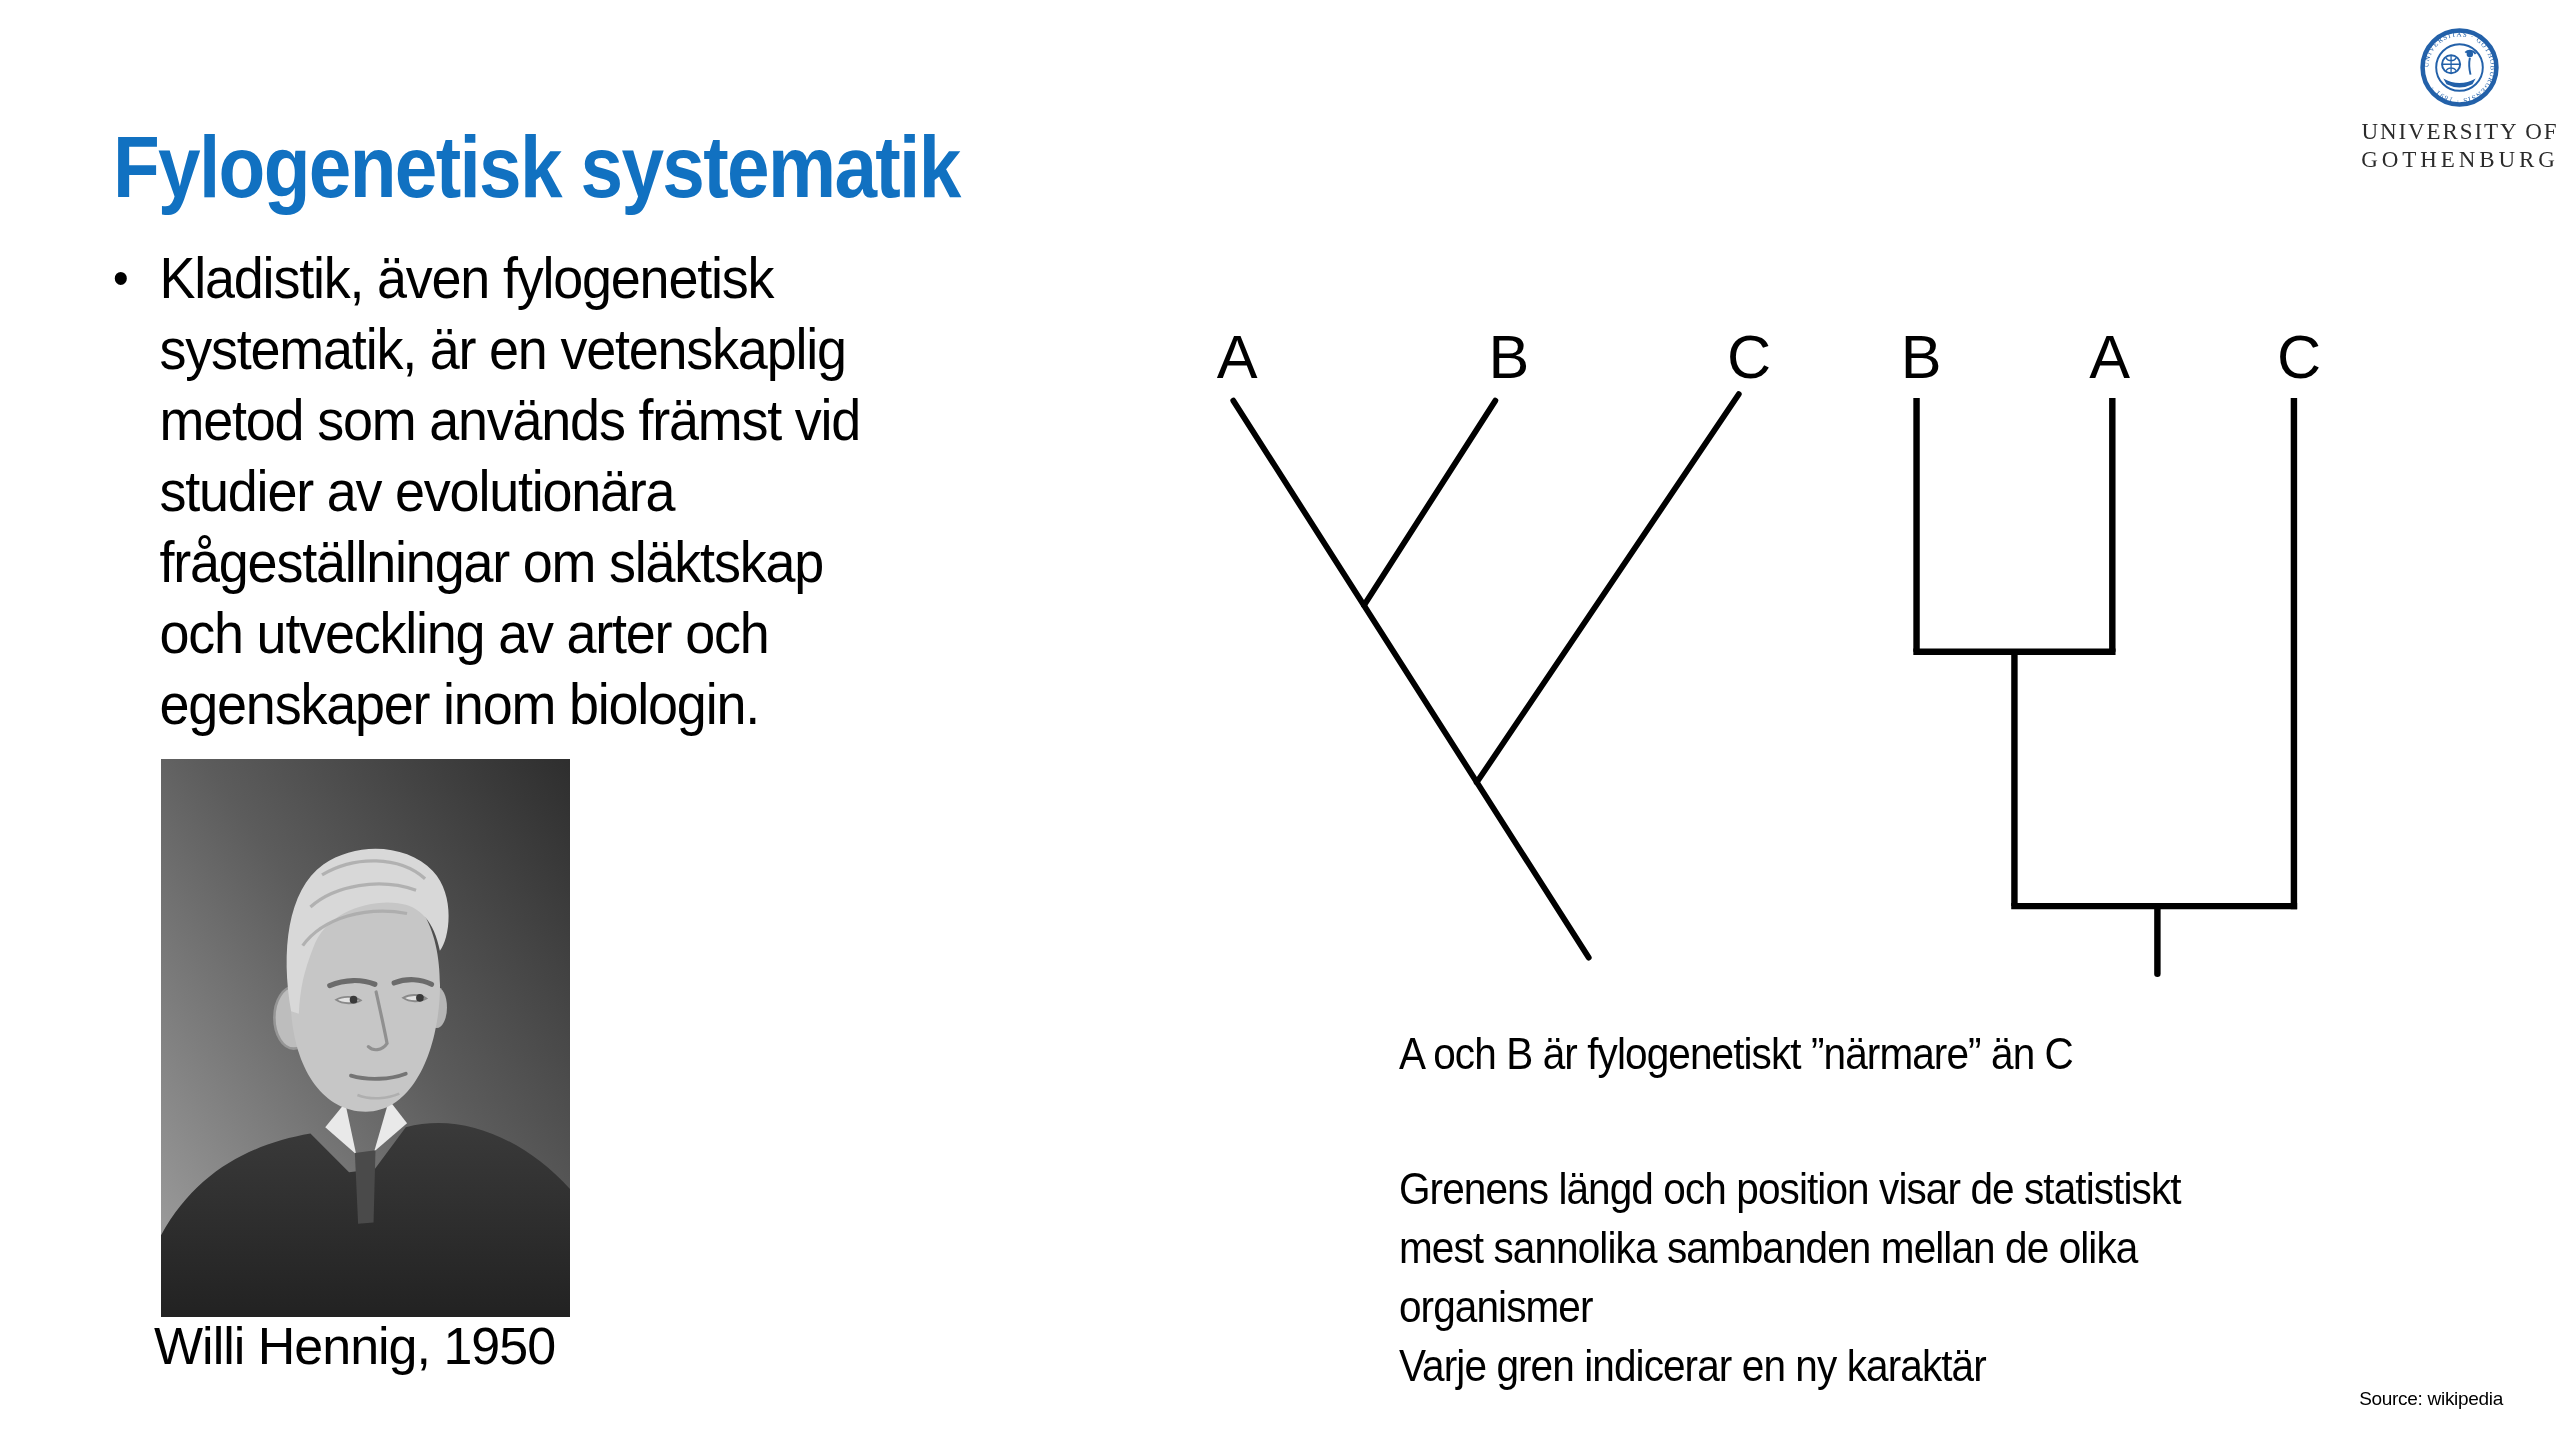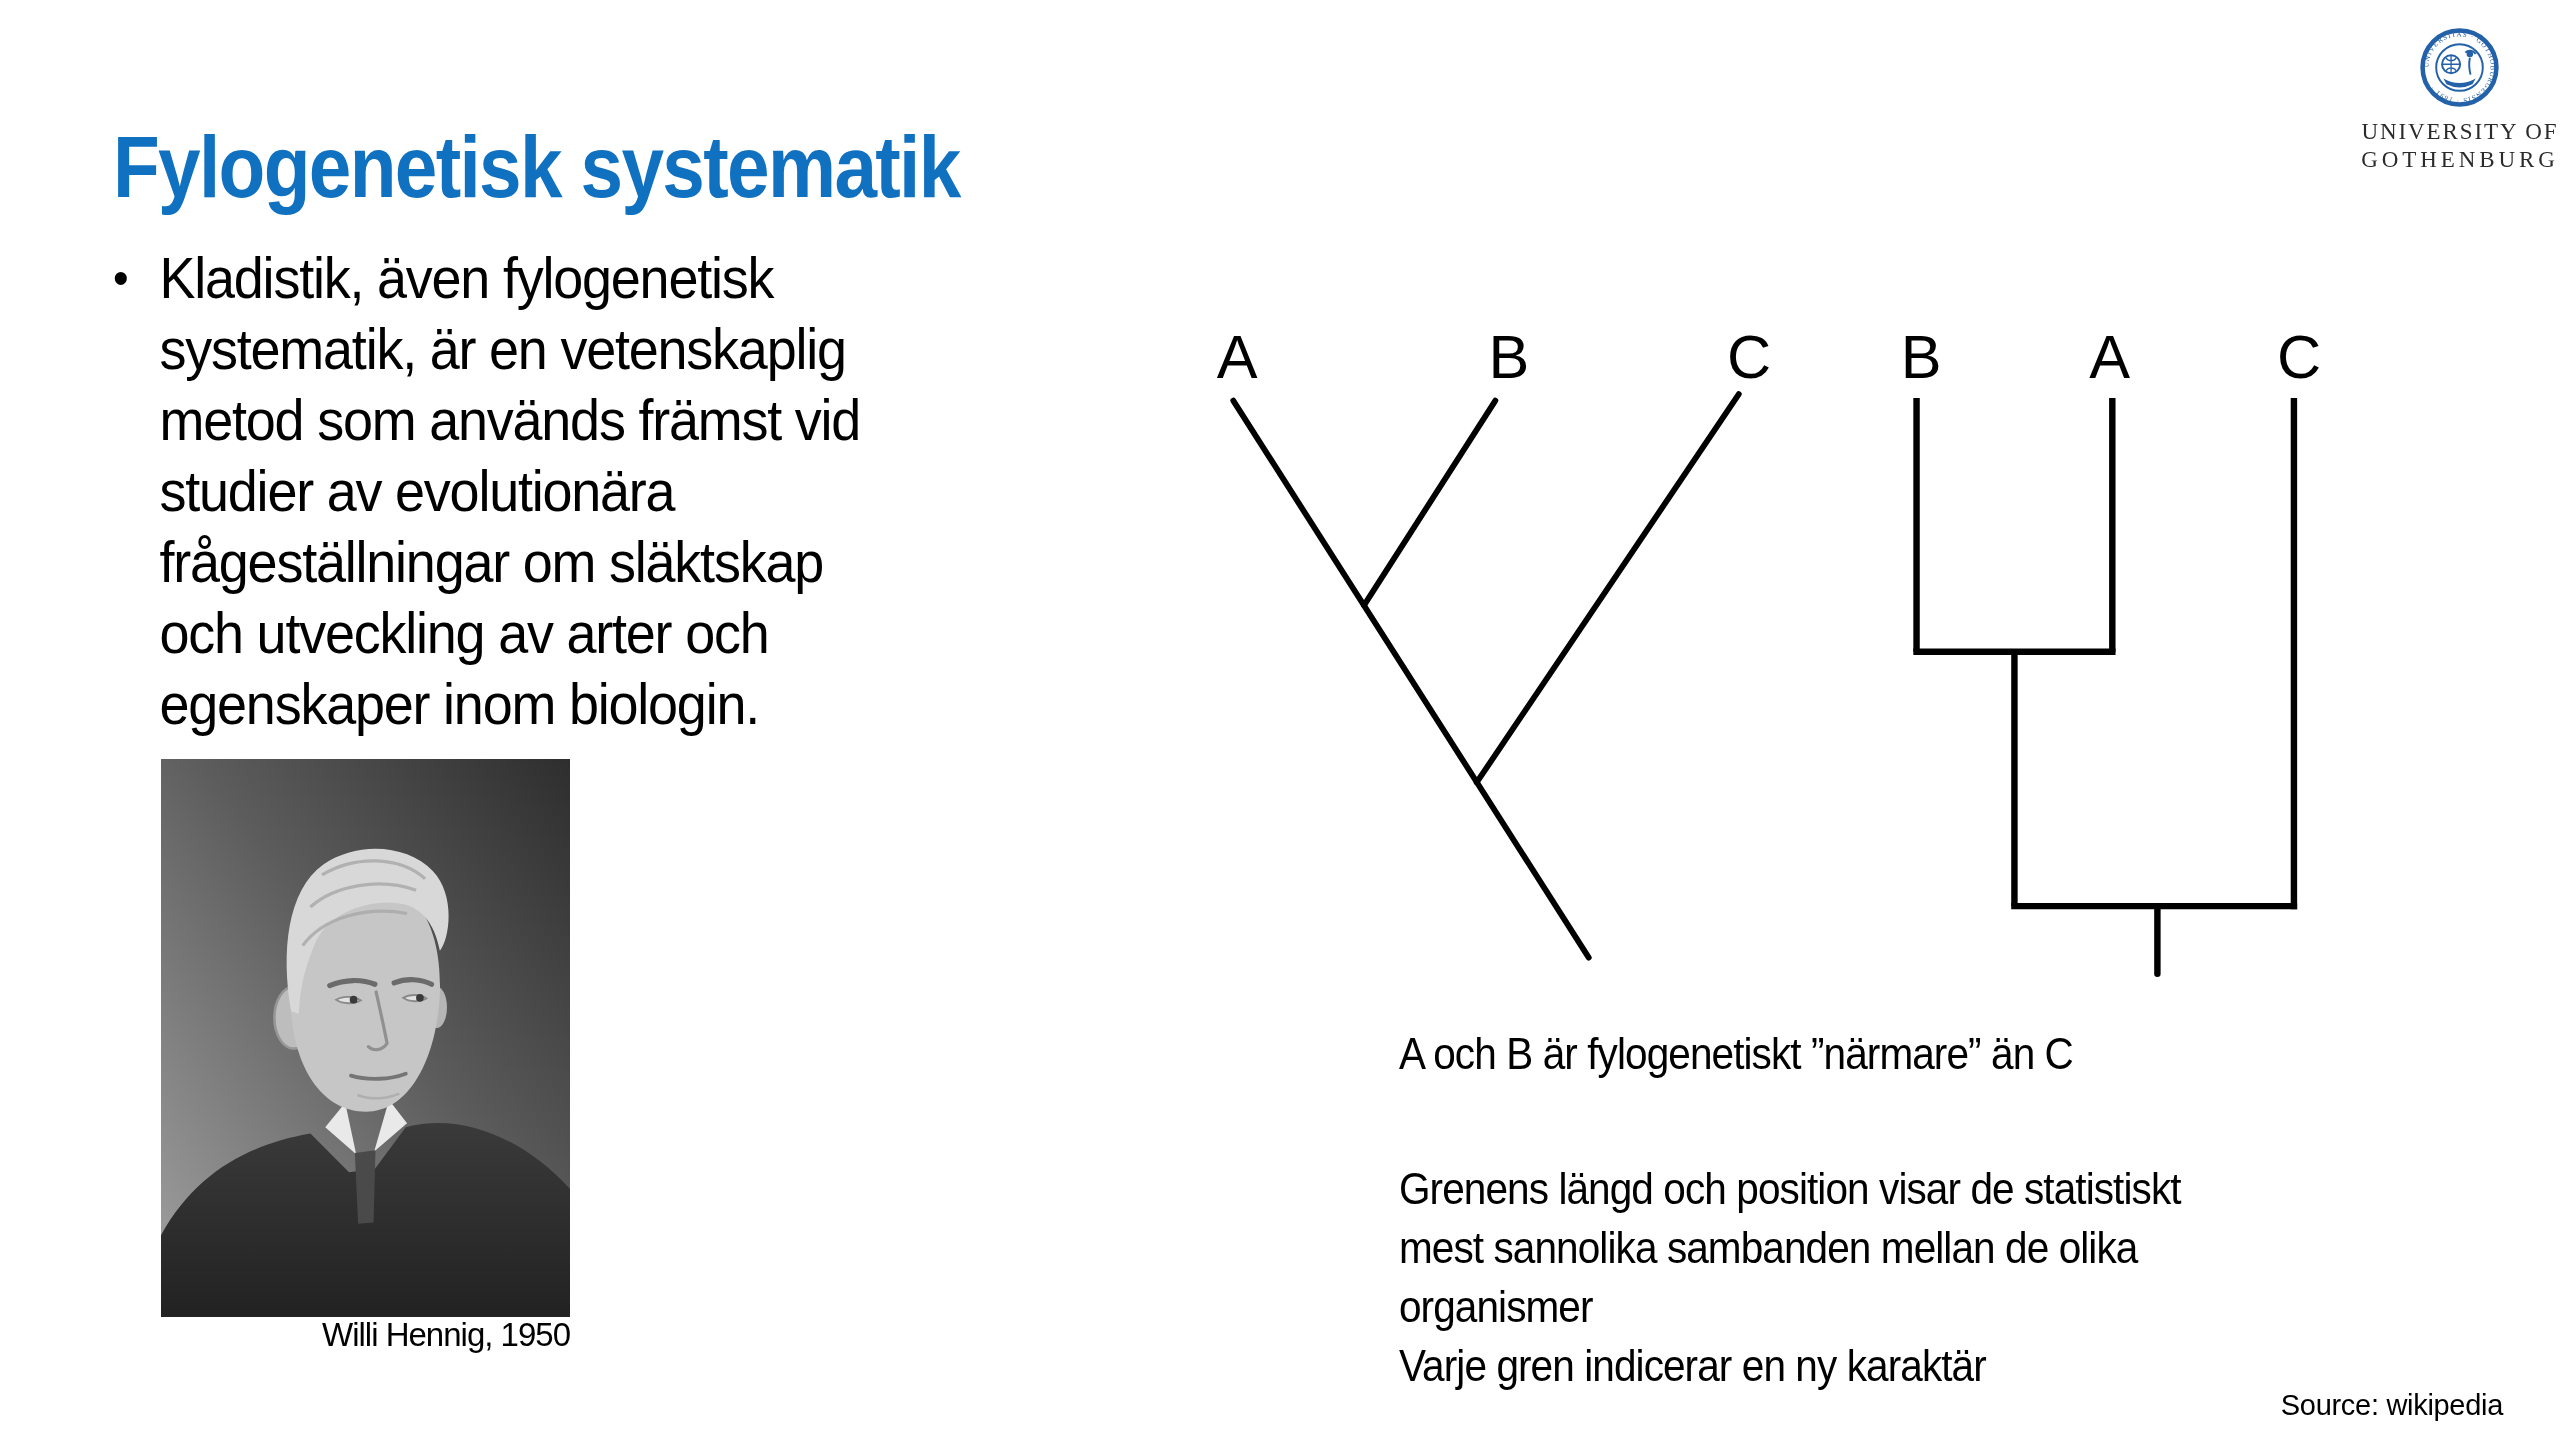--- a/index.html
+++ b/index.html
@@ -36,41 +36,41 @@
     white-space:nowrap;
   }
   .bullet-marker{width:50px;font-size:48px;line-height:71px;}
   
   .photo{
     left:161px;top:759px;width:409px;height:558px;
     line-height:0;
   }
   .photo svg{display:block;}
   .caption{
-    left:161px;top:1315px;width:409px;
-    font-size:33px;letter-spacing:-1px;line-height:1.2;
-    text-align:right;white-space:nowrap;
+    left:154px;top:1315px;width:409px;
+    font-size:52px;letter-spacing:-1px;line-height:1.2;
+    text-align:left;white-space:nowrap;
   }
   
   .tree-svg{left:0;top:0;width:2576px;height:1449px;}
   .tree-svg text{
     font-family:"Liberation Sans", sans-serif;
     font-size:95px;fill:var(--text);text-anchor:middle;
   }
   
   .note{
     font-size:45px;line-height:59px;letter-spacing:-1px;
     transform:scaleX(0.90);transform-origin:left top;
     white-space:nowrap;
   }
   .note-closeness{left:1399px;top:1024px;}
   .note-paragraph{left:1399px;top:1159px;}
   .source{
     right:73px;top:1388px;
-    font-size:29px;letter-spacing:-0.3px;line-height:1.2;
+    font-size:19px;letter-spacing:-0.3px;line-height:1.2;
     text-align:right;white-space:nowrap;
   }
   
   .logo-seal{left:2420px;top:28px;width:79px;height:79px;line-height:0;}
   .logo-wordmark{
     left:2325px;top:118px;width:270px;
     font-family:"Liberation Serif", serif;
     color:var(--logo-text);
     text-align:center;line-height:28px;font-size:23px;
   }

